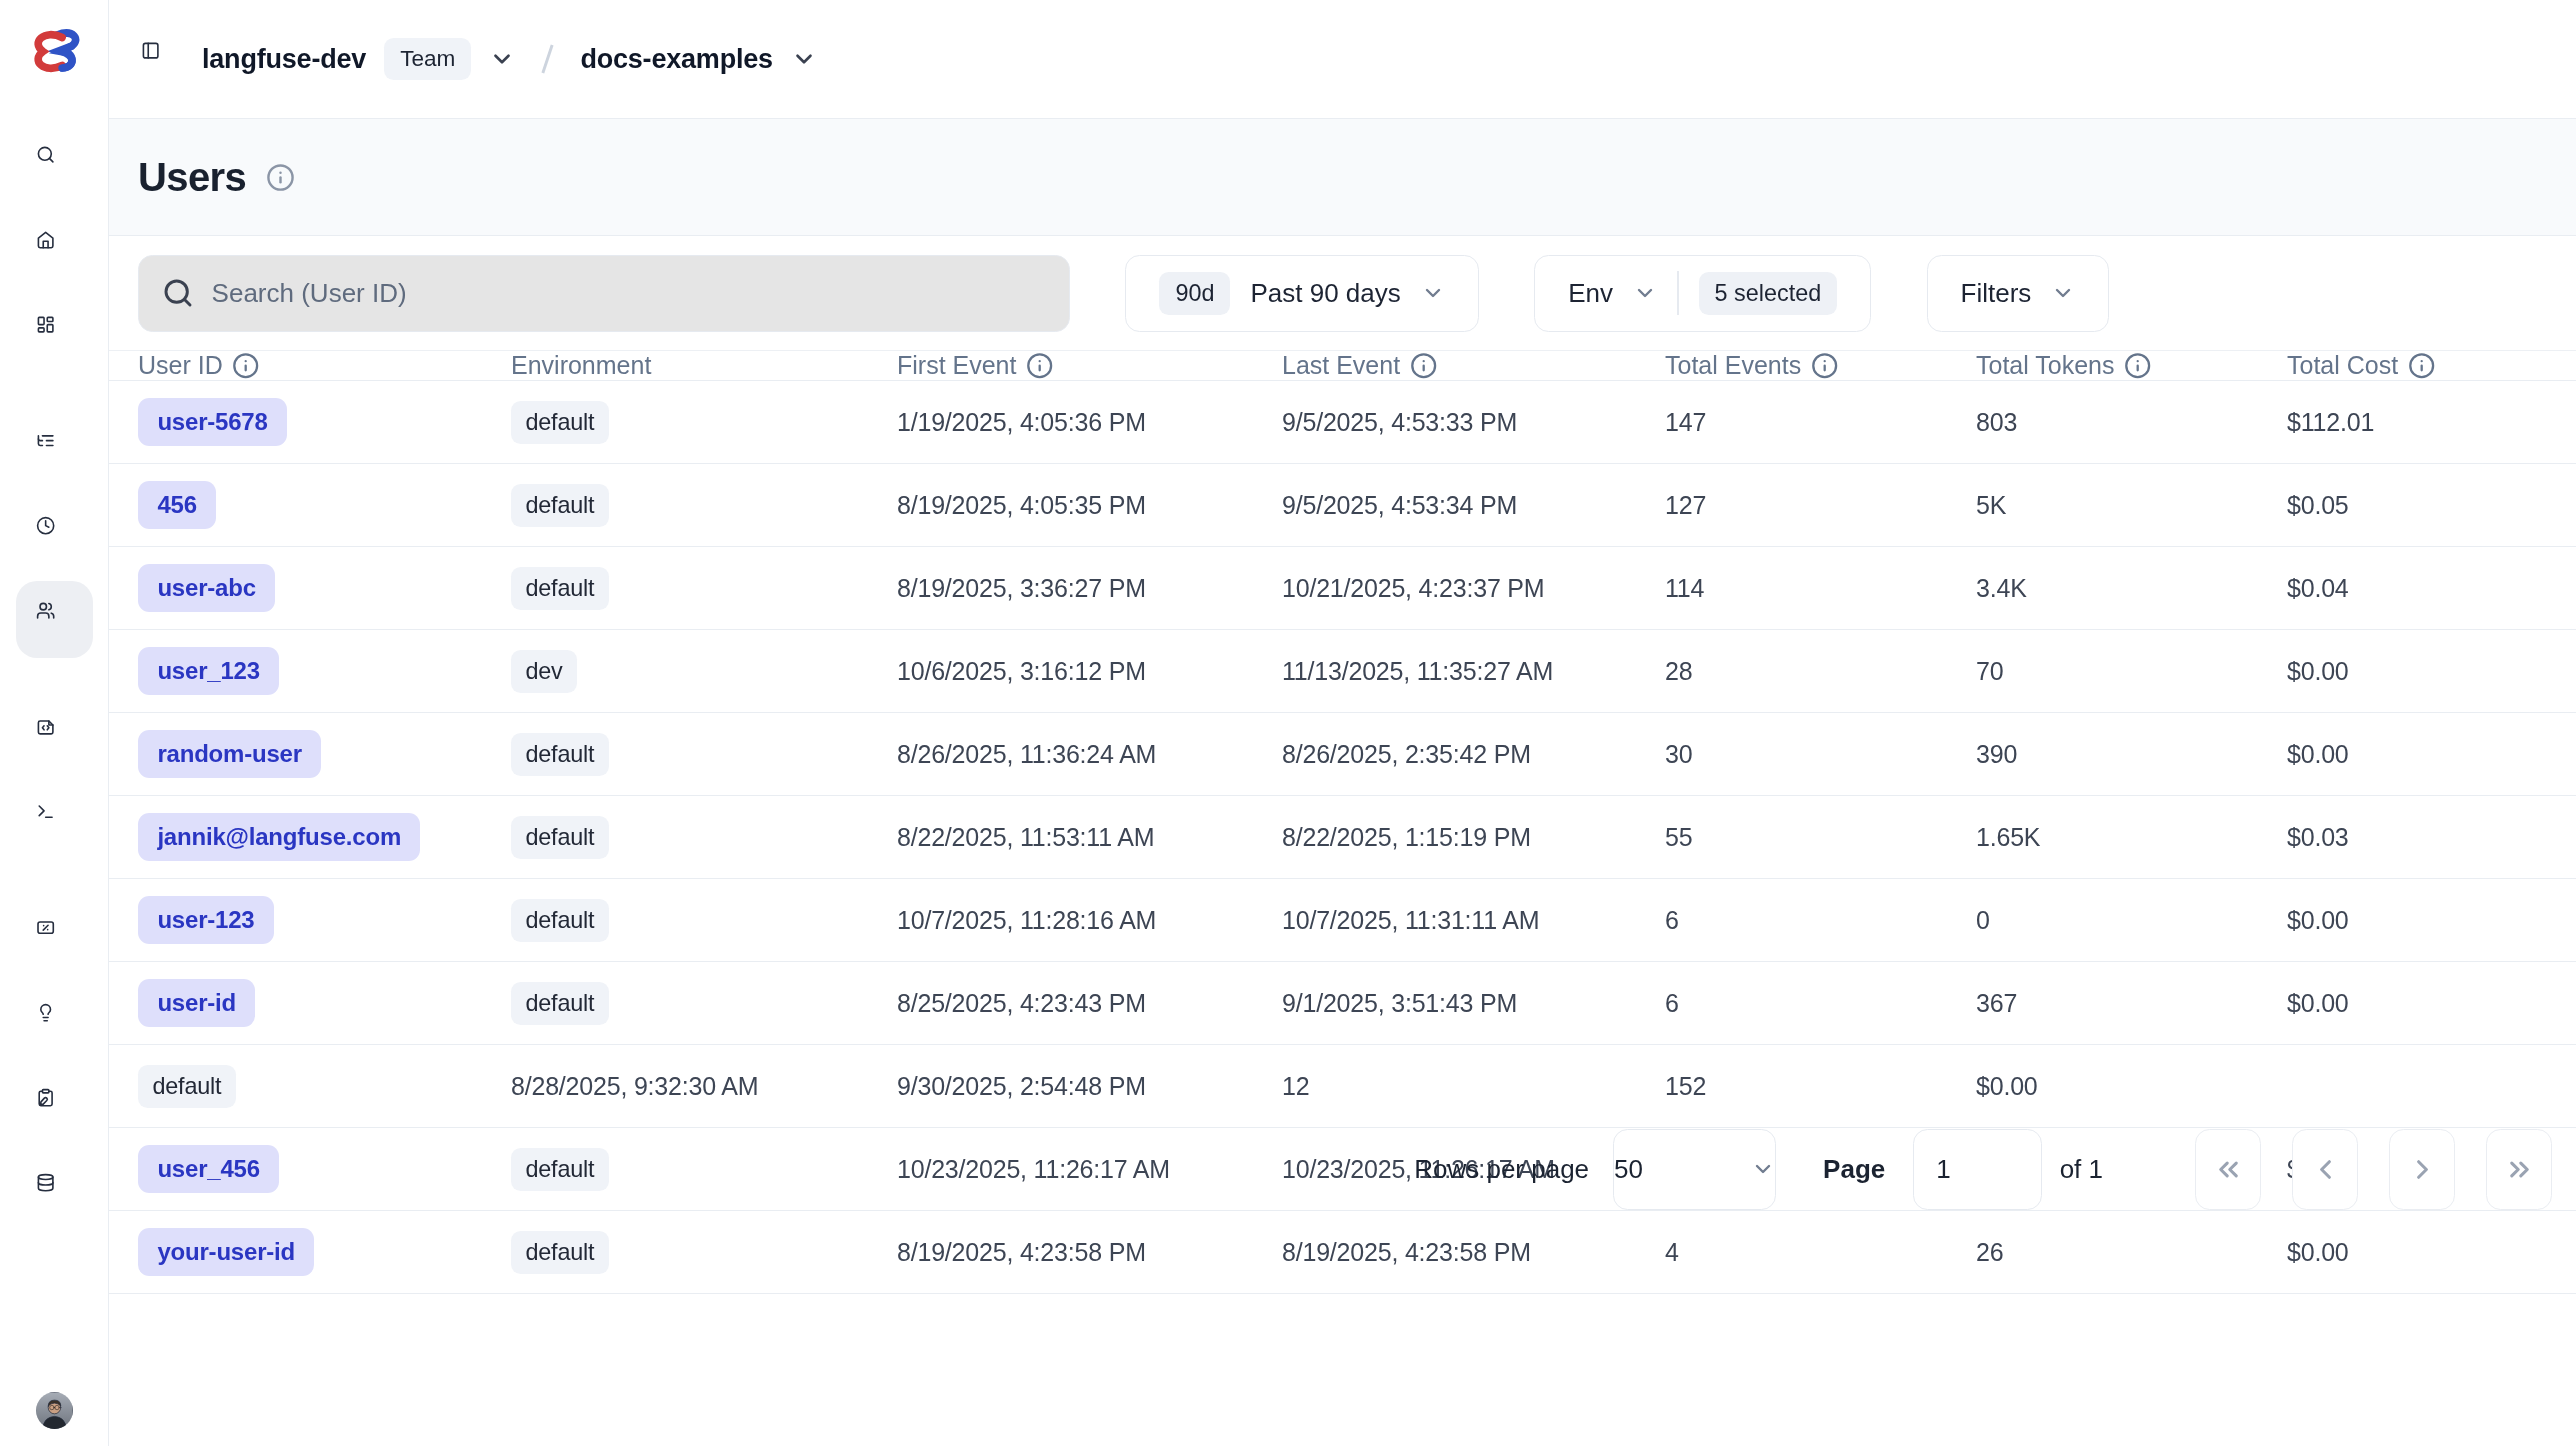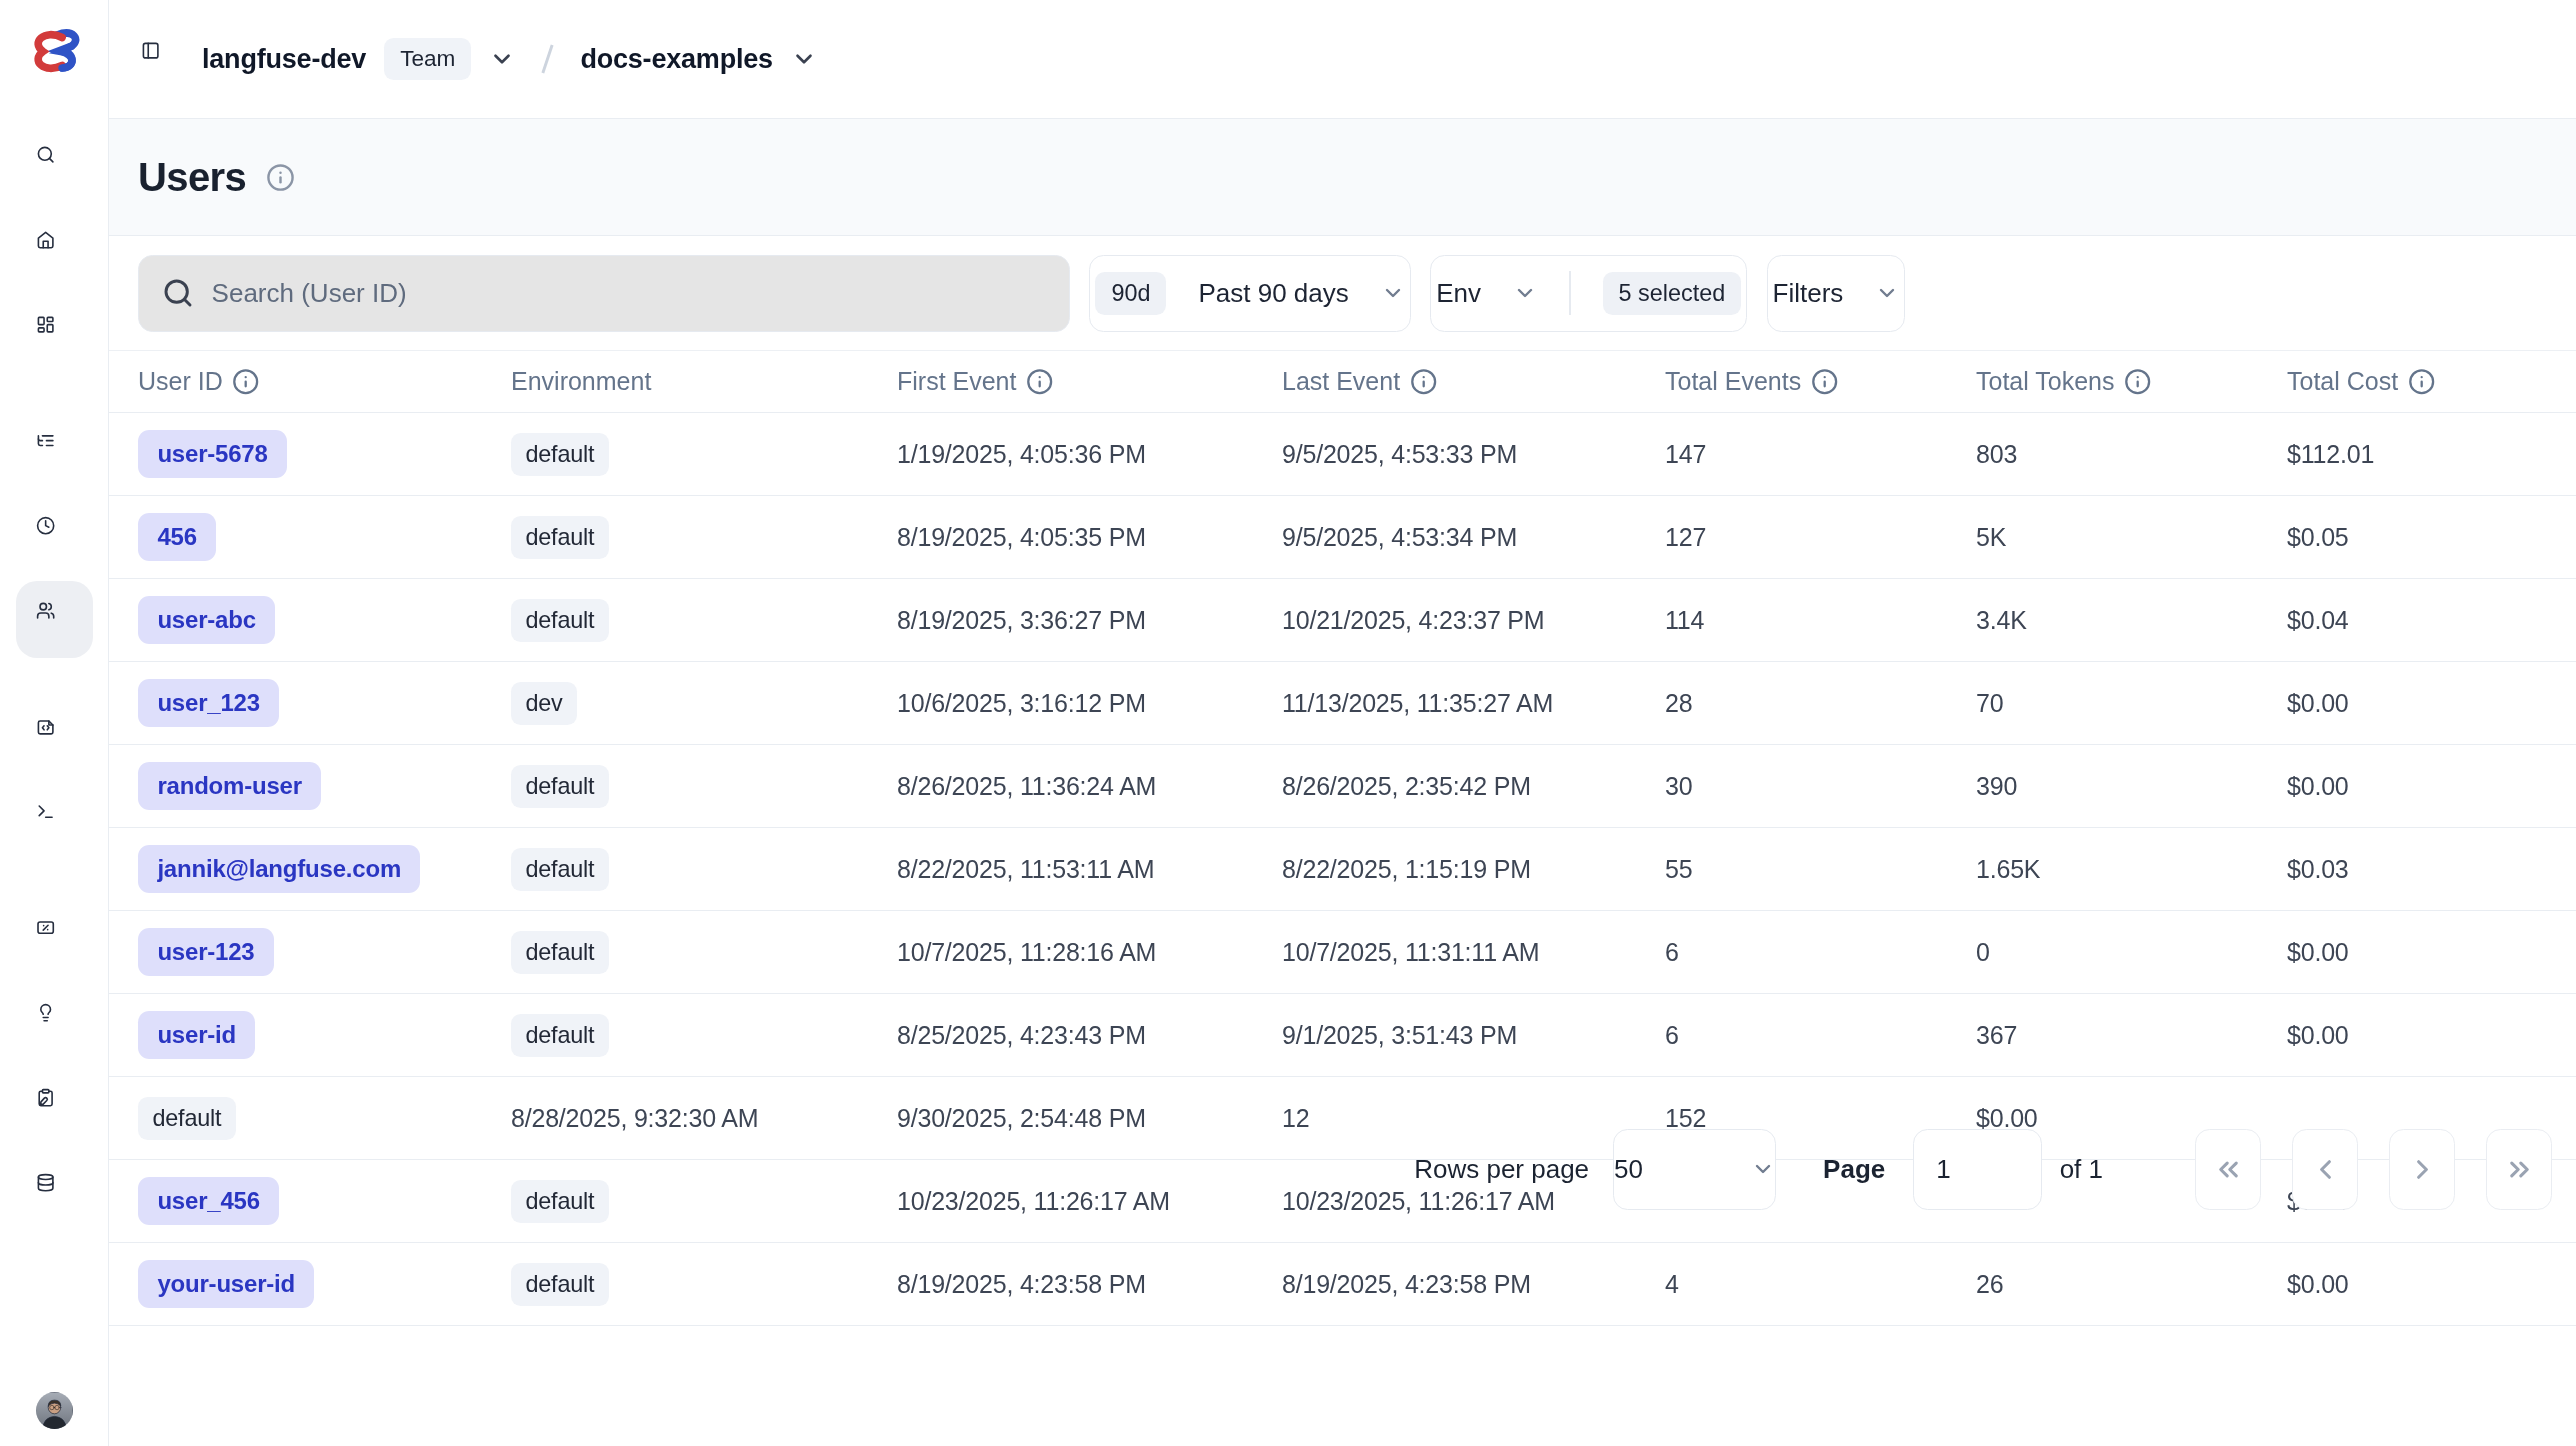--- a/index.html
+++ b/index.html
@@ -44,32 +44,32 @@
 
   .toolbar { height:114px; display:flex; align-items:center; padding:0 29px; gap:19.4px; background:#fff; }
   .searchbox { width:932px; height:77px; border:1.6px solid #e6eaf0; border-radius:14.5px;
                display:flex; align-items:center; padding:0 22.6px; gap:18px; background:#e5e5e5; }
   .searchbox svg { width:32px; height:32px; fill:none; stroke:#3a4150; stroke-width:2.2;
                    stroke-linecap:round; stroke-linejoin:round; flex-shrink:0; }
   .searchbox input { border:none; outline:none; flex:1; font-size:26px; color:#1b2331;
                      font-family:inherit; background:transparent; }
   .searchbox input::placeholder { color:#5f6b7e; }
   .tool-btn { height:77px; border:1.6px solid #e6eaf0; border-radius:14.5px; background:#fff;
-              display:flex; align-items:center; padding:0 5px; gap:32px; cursor:pointer; }
+              display:flex; align-items:center; padding:0 33px; gap:20px; cursor:pointer;margin-left:36px; }
   .tool-btn .btn-label { font-size:26px; font-weight:500; color:#1d2433; white-space:nowrap; }
   .mini-chip { background:#eef1f6; border-radius:9.7px; padding:8px 16px; font-size:23.4px; color:#1d2433; white-space:nowrap; }
   .v-div { width:1.6px; height:44px; background:#e6eaf0; }
   .chev-sm { width:24px; height:24px; fill:none; stroke:#717d90; stroke-width:2.4;
              stroke-linecap:round; stroke-linejoin:round; }
 
   
   .table { display:flex; flex-direction:column; flex:1; min-height:0; }
   .thead { height:97px; border-top:1.6px solid #edf0f4; border-bottom:1.6px solid #e9edf2;
            display:grid; grid-template-columns:373px 386px 385px 383px 311px 311px 1fr;
-           align-items:center; padding:16px 29px;text-align:right; }
+           align-items:center; padding:0 29px;text-align:right; }
   .th { display:flex; align-items:center; gap:9.7px; font-size:25px; color:#64748b; cursor:pointer; }
   .th .info-ic { width:27.4px; height:27.4px; stroke:#64748b; }
   .tr { height:83px; border-bottom:0.8px solid #e9edf2;
         display:grid; grid-template-columns:373px 386px 385px 383px 311px 311px 1fr;
         align-items:center; padding:0 29px; }
   .user-badge { display:inline-block; background:#dedffb; color:#2a36c2; font-weight:700;
                 font-size:24px; padding:9.7px 19.4px; border-radius:11.3px; cursor:pointer; letter-spacing:-0.2px; }
   .env-badge { display:inline-block; background:#f0f3f8; color:#222836;
                font-size:23.4px; padding:8px 14.5px; border-radius:9.7px; }
   .td { font-size:25px; color:#3d4554; letter-spacing:-0.2px; }

